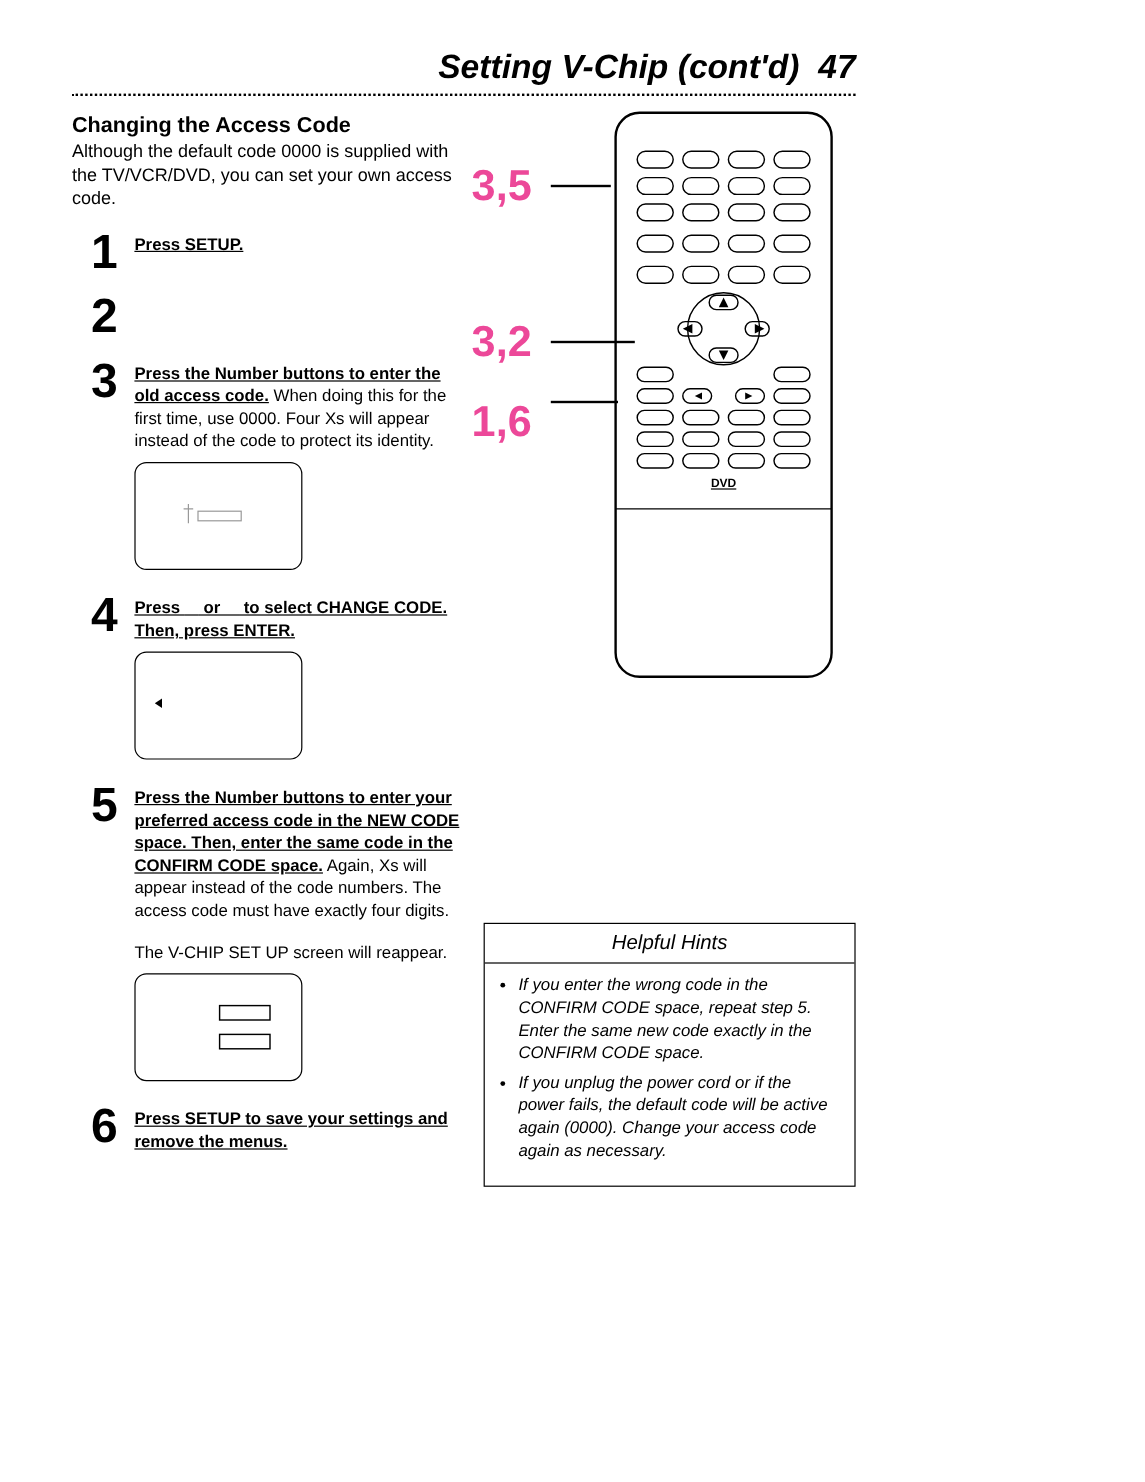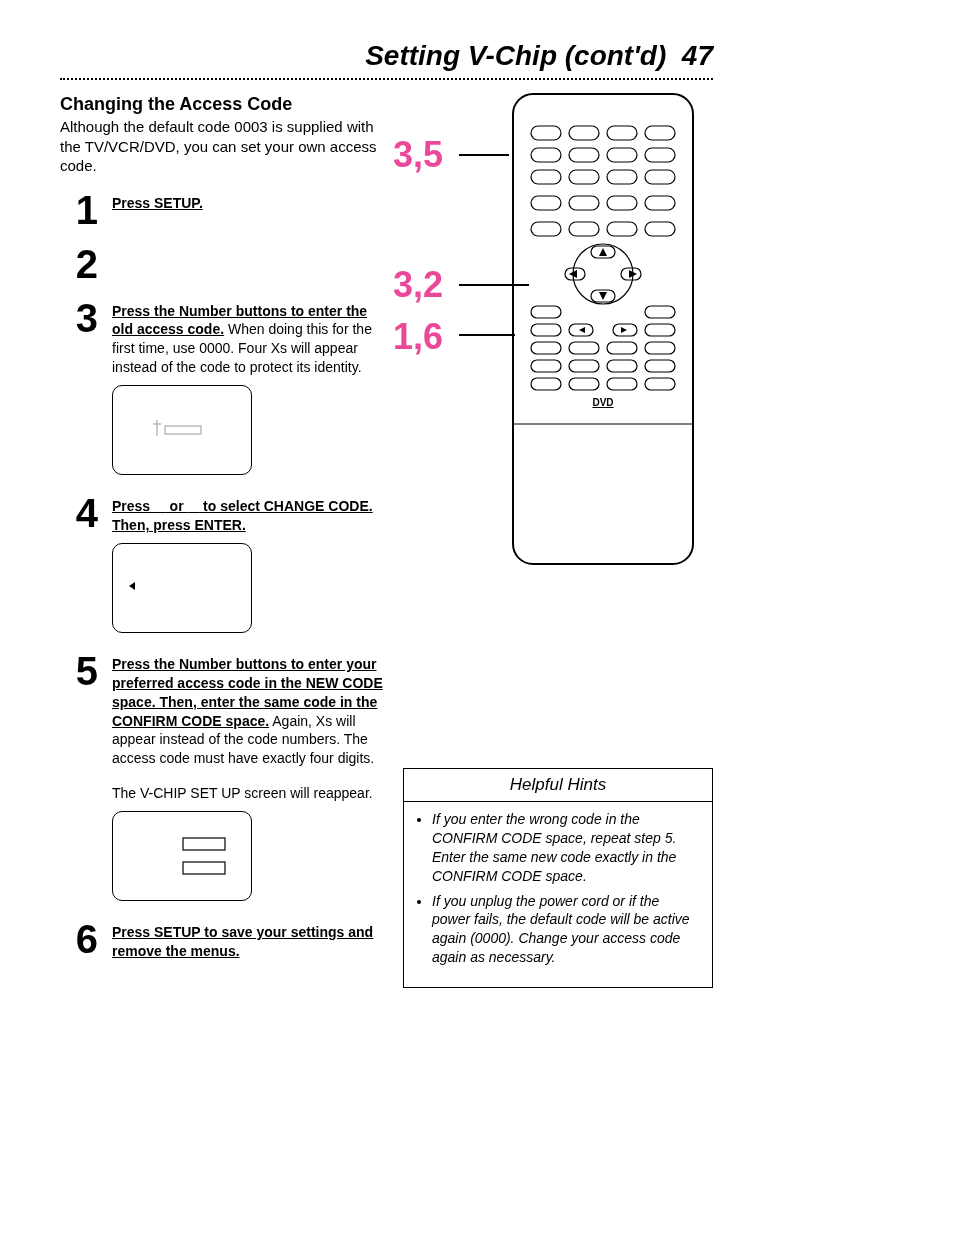--- a/index.html
+++ b/index.html
@@ -141,21 +141,21 @@
   <div class="header">
     <span>Setting V-Chip (cont'd)</span>&nbsp;
     <span>47</span>
   </div>
   <hr class="dotted-rule">
 
   <div class="columns">
 
     <div class="left-col">
       <div class="section-title">Changing the Access Code</div>
-      <div class="intro">Although the default code 0003 is supplied with the TV/VCR/DVD, you can set your own access code.</div>
+      <div class="intro">Although the default code 0000 is supplied with the TV/VCR/DVD, you can set your own access code.</div>
 
       <div class="steps">
 
         <div class="step">
           <div class="step-num">1</div>
           <div class="step-body">
             <b>Press SETUP.</b>
           </div>
         </div>
 
@@ -216,21 +216,21 @@
     <div class="right-col">
 
       <div class="remote-wrap">
         
         <div class="callout" style="left:-10px; top:50px;">3,5</div>
         <div class="callout-line" style="left:56px; top:70px; width:50px;"></div>
 
         <div class="callout" style="left:-10px; top:180px;">3,2</div>
         <div class="callout-line" style="left:56px; top:200px; width:70px;"></div>
 
-        <div class="callout" style="left:-10px; top:232px;">1,6</div>
+        <div class="callout" style="left:-10px; top:246px;">1,6</div>
         <div class="callout-line" style="left:56px; top:250px; width:56px;"></div>
 
         
         <svg width="200" height="490" viewBox="0 0 200 490" style="margin-left:100px;">
           <path d="M30,10 h140 a20,20 0 0 1 20,20 v430 a20,20 0 0 1 -20,20 h-140 a20,20 0 0 1 -20,-20 v-430 a20,20 0 0 1 20,-20 z" fill="none" stroke="#000" stroke-width="2"></path>
           <line x1="10" y1="340" x2="190" y2="340" stroke="#000" stroke-width="1"></line>
 
           <g fill="none" stroke="#000" stroke-width="1.2">
             <rect x="28" y="42" width="30" height="14" rx="7"></rect>
               <rect x="66" y="42" width="30" height="14" rx="7"></rect>

